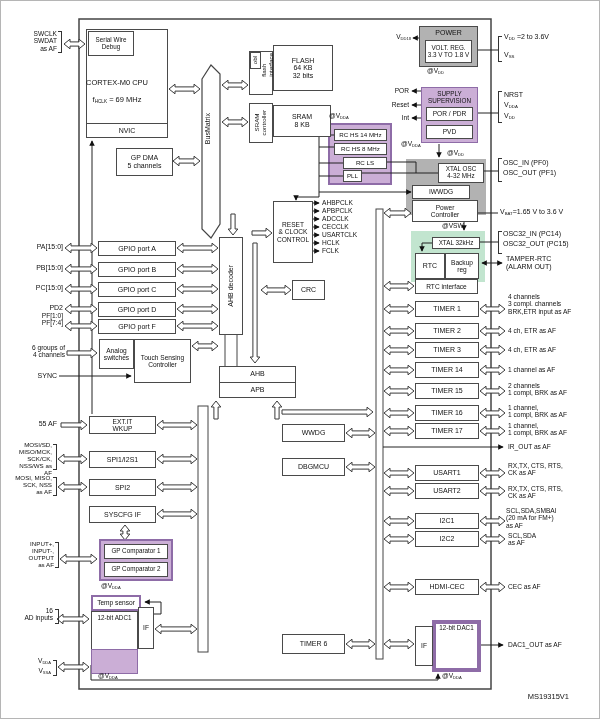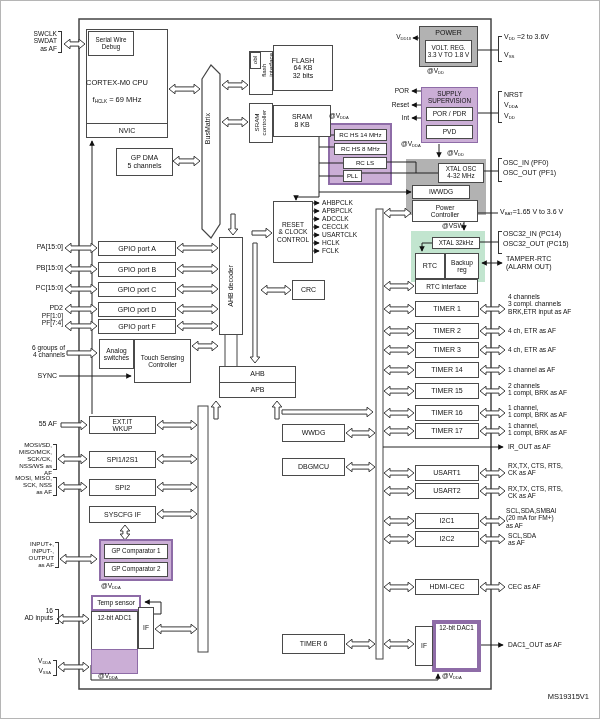--- a/index.html
+++ b/index.html
@@ -352,15 +352,15 @@
 <div class="l r f65" style="left:16px;top:29px;width:40px">SWCLK
 SWDAT
 as AF</div>
 <div class="brkR" style="left:57px;top:30px;width:4px;height:22px"></div>
 <div class="brkR" style="left:52px;top:443px;width:4px;height:26px"></div>
 <div class="brkR" style="left:52px;top:476px;width:4px;height:19px"></div>
 <div class="brkR" style="left:54px;top:541px;width:4px;height:26px"></div>
 <div class="brkR" style="left:54px;top:608px;width:4px;height:15px"></div>
 <div class="brkR" style="left:52px;top:659px;width:4px;height:16px"></div>
 
-<div class="l r f75" style="left:500px;top:692px;width:88px">MS19315V1</div>
+<div class="l r f75" style="left:480px;top:692px;width:88px">MS19315V1</div>
 
 </div>
 
 </body></html>

